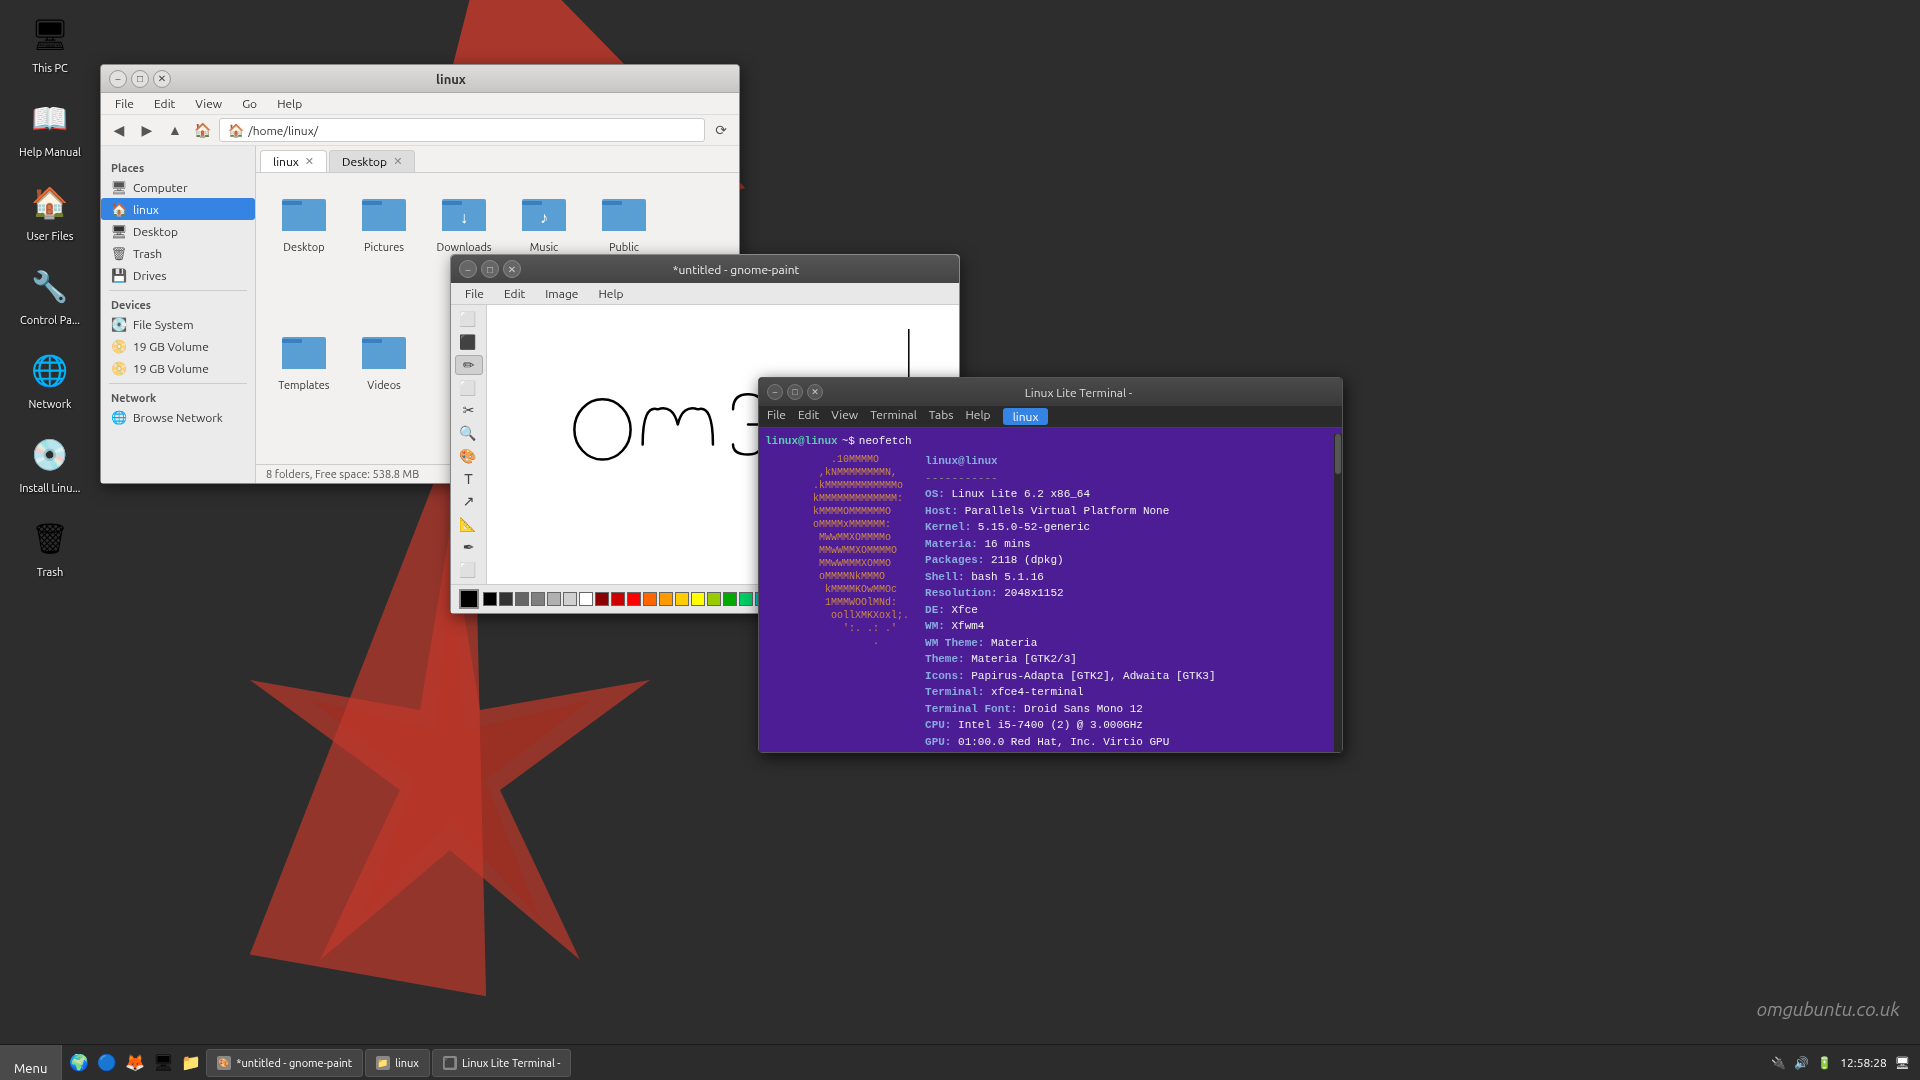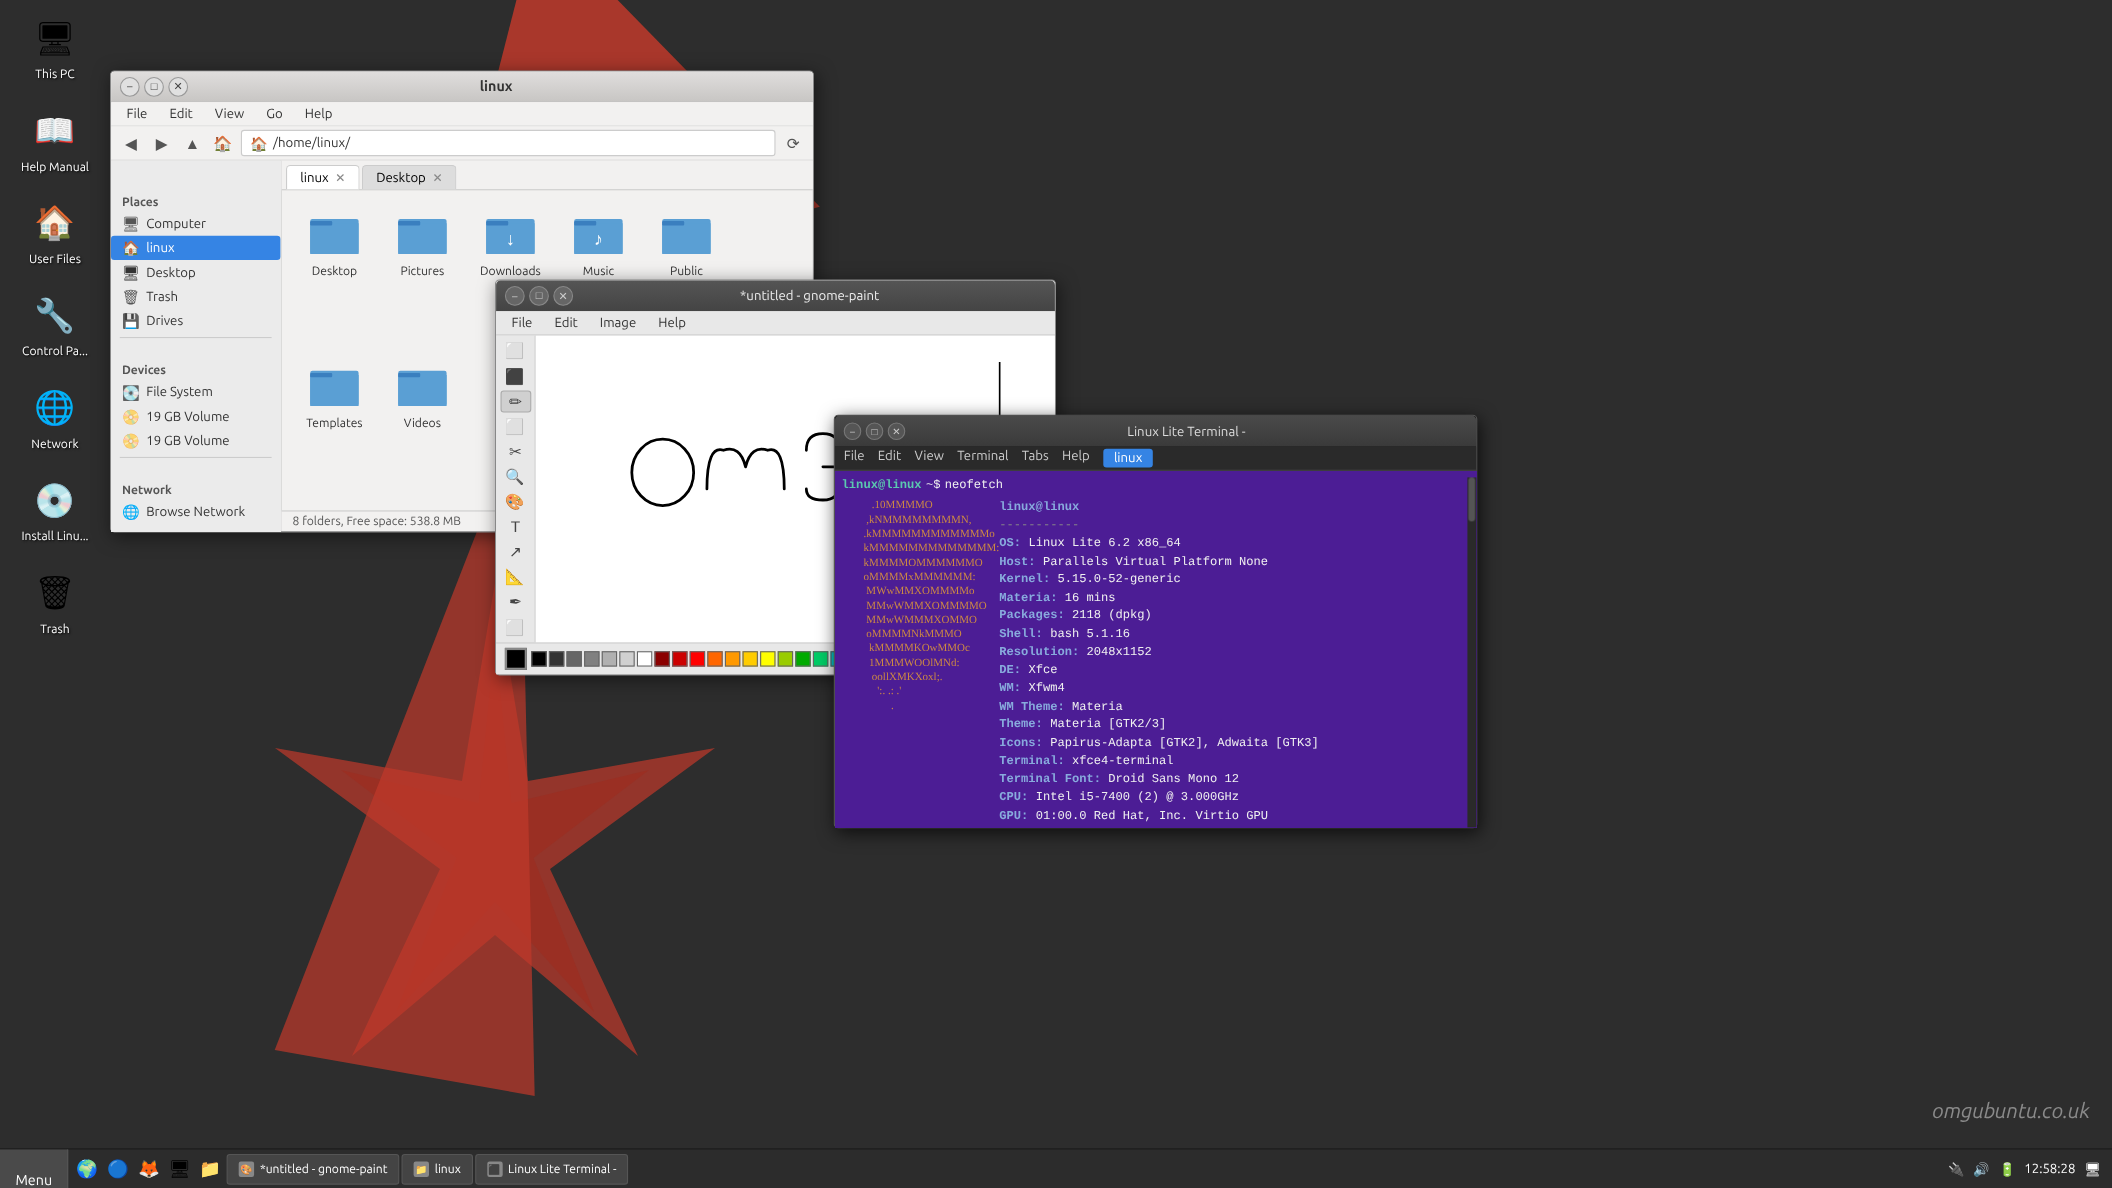--- a/index.html
+++ b/index.html
@@ -102,24 +102,24 @@
       background: #2c2c2c;
       display: flex;
       align-items: center;
       z-index: 1000;
       border-top: 1px solid #1a1a1a;
     }
 
     .taskbar-start {
       background: #4a4a4a;
       color: white;
-      padding: 0 14px;
+      padding: 16px 14px;
       height: 100%;
       display: flex;
-      align-items: flex-end;
+      align-items: flex-start;
       font-size: 13px;
       cursor: pointer;
       border-right: 1px solid #555;
     }
 
     .taskbar-apps {
       display: flex;
       align-items: center;
       gap: 2px;
       padding: 0 4px;
@@ -312,21 +312,21 @@
       border-right: 1px solid #ccc;
       padding: 8px 0;
       overflow-y: auto;
     }
 
     .sidebar-section-title {
       font-size: 11px;
       font-weight: bold;
       color: #555;
       padding: 4px 10px 2px;
-      margin-top: 20px;
+      margin-top: 4px;
     }
 
     .sidebar-item {
       display: flex;
       align-items: center;
       gap: 6px;
       padding: 3px 10px;
       font-size: 12px;
       color: #333;
       cursor: pointer;
@@ -1017,21 +1017,21 @@
 
   <div class="terminal-body">
     <div class="term-line">
       <span class="term-prompt-user">linux@linux</span>
       <span style="color:#f0f0f0;">~$</span>
       <span class="term-prompt-cmd">neofetch</span>
     </div>
 
     <div style="display:flex; margin-top:4px;">
 
-      <pre style="color:#cc8844; font-size:10px; line-height:1.3; font-family:Liberation Serif, serif;">           .10MMMMO
+      <pre style="color:#cc8844; font-size:10px; line-height:1.3; margin-right:16px; font-family:Liberation Mono, monospace;">           .10MMMMO
          ,kNMMMMMMMMN,
         .kMMMMMMMMMMMMo
         kMMMMMMMMMMMMM:
         kMMMMOMMMMMMO
         oMMMMxMMMMMM:
          MWwMMXOMMMMo
          MMwWMMXOMMMMO
          MMwWMMMXOMMO
          oMMMMNkMMMO
           kMMMMKOwMMOc

